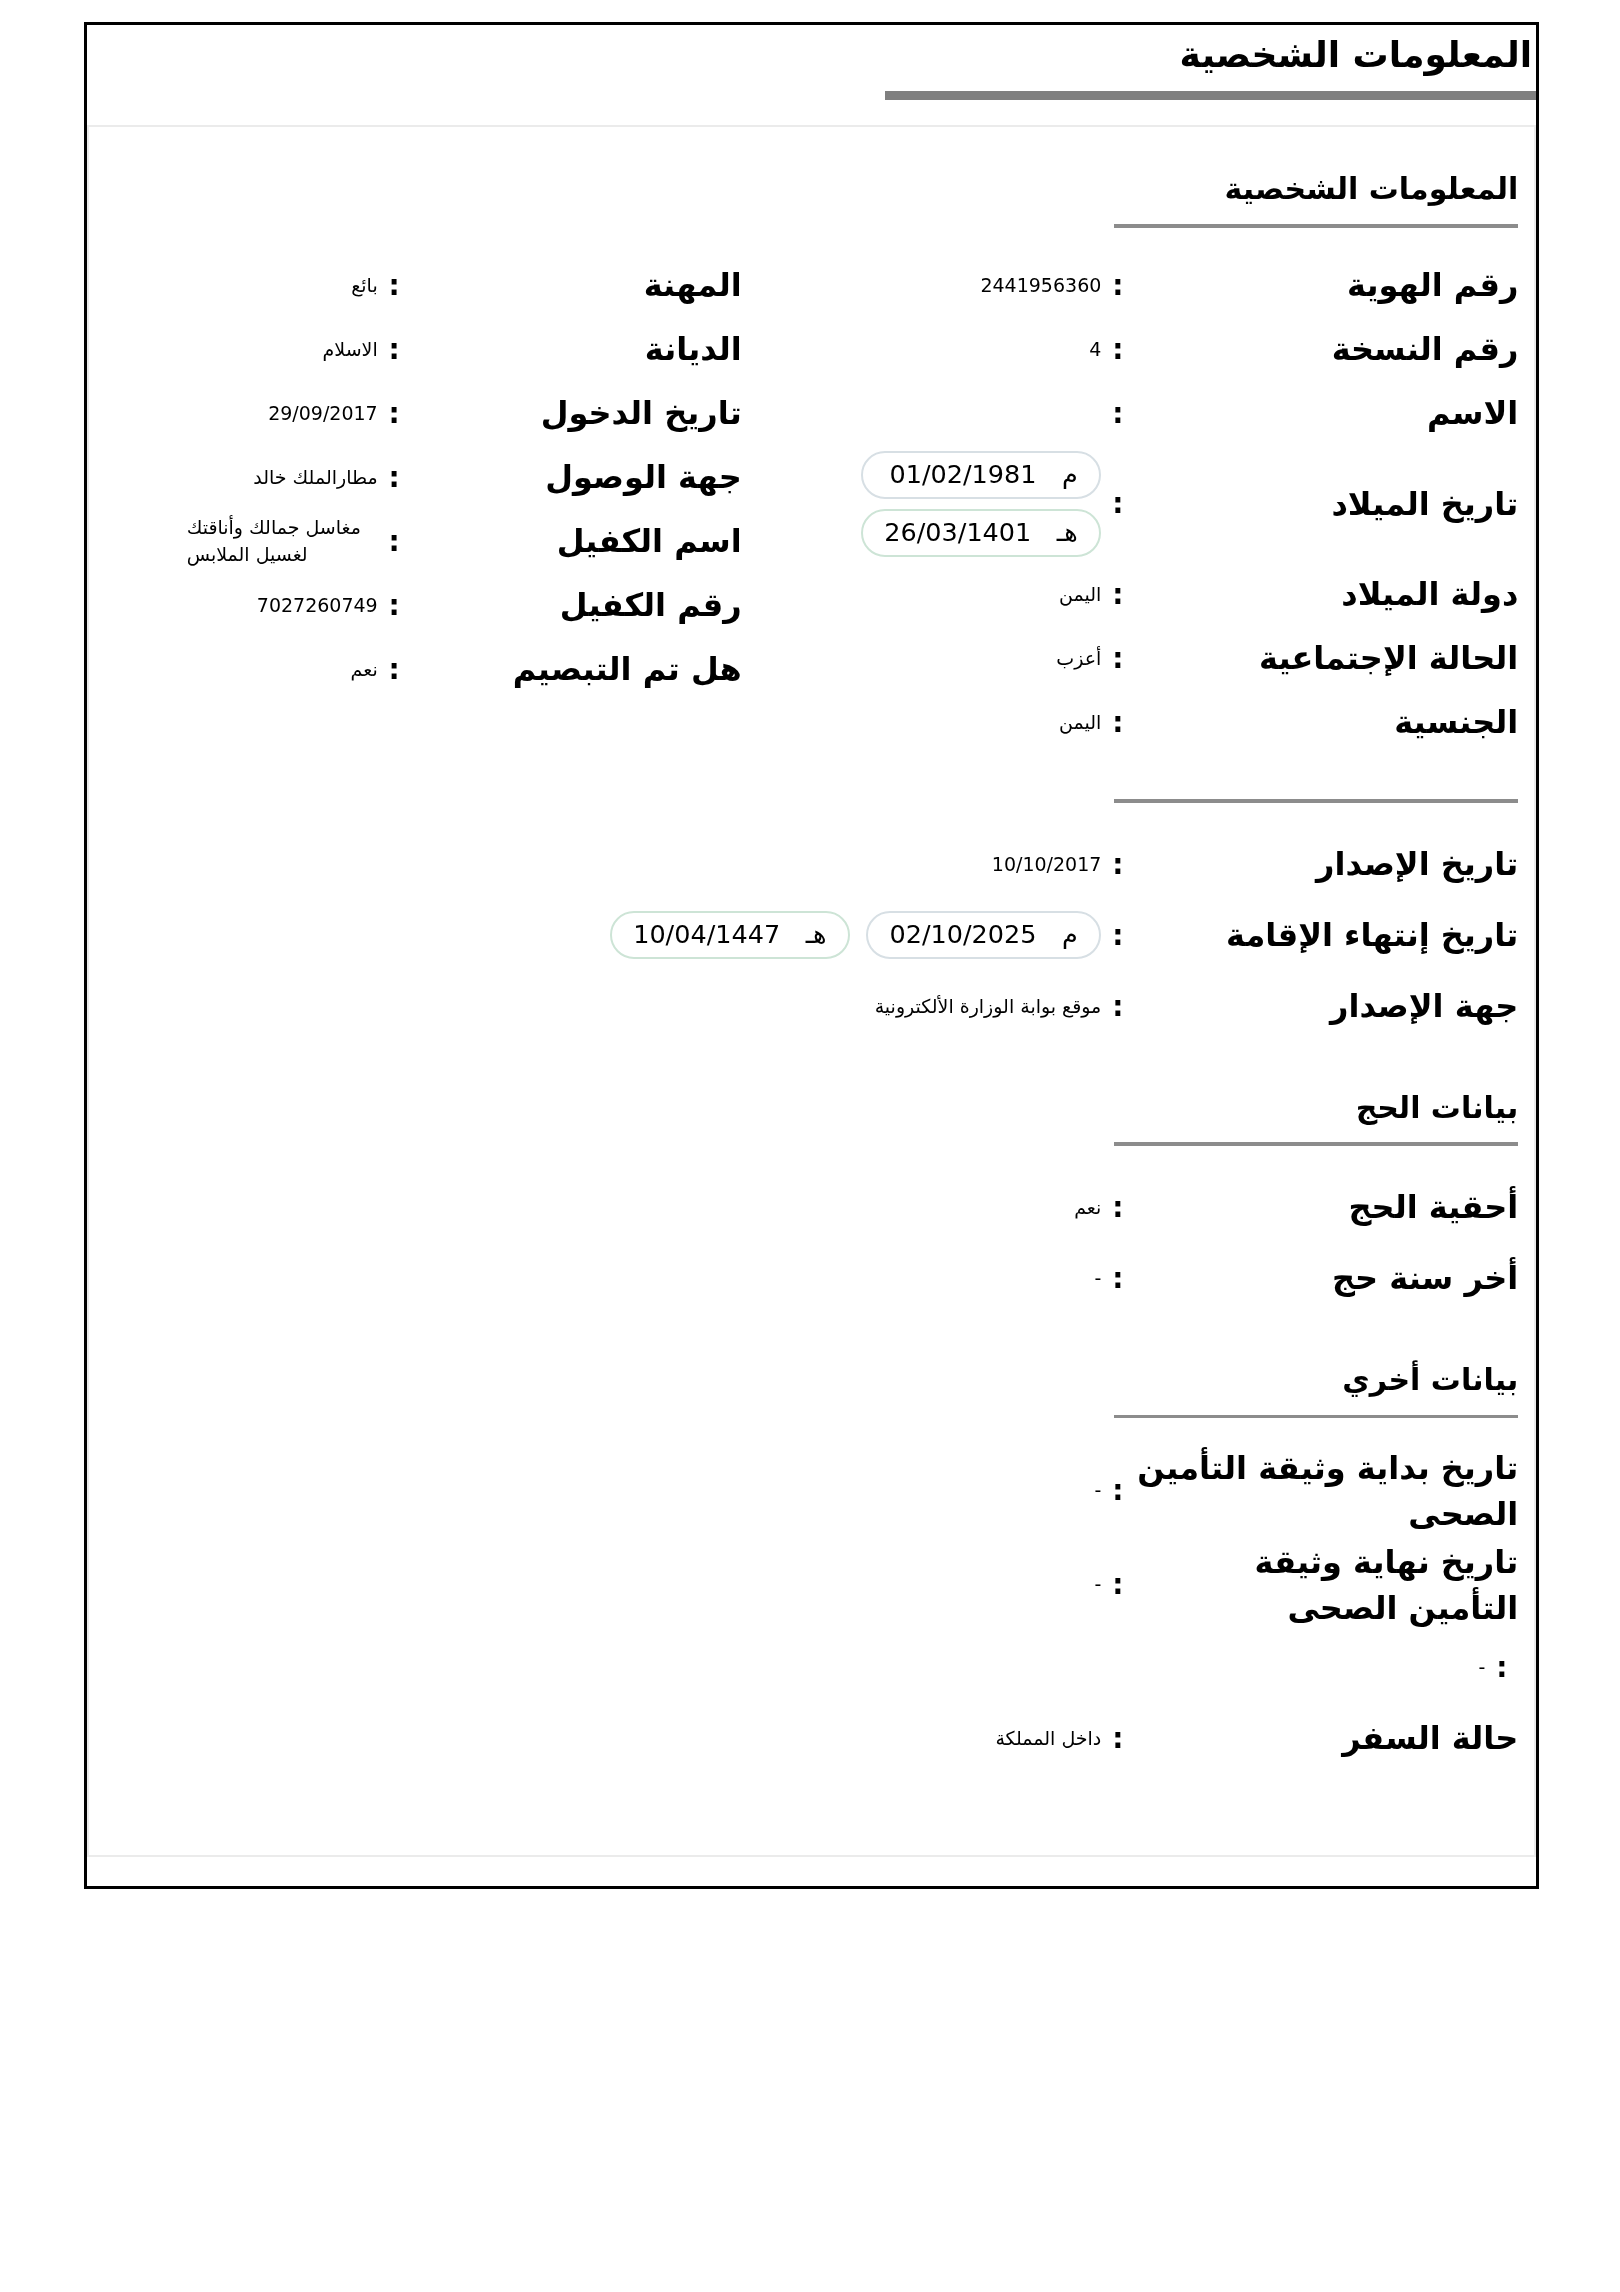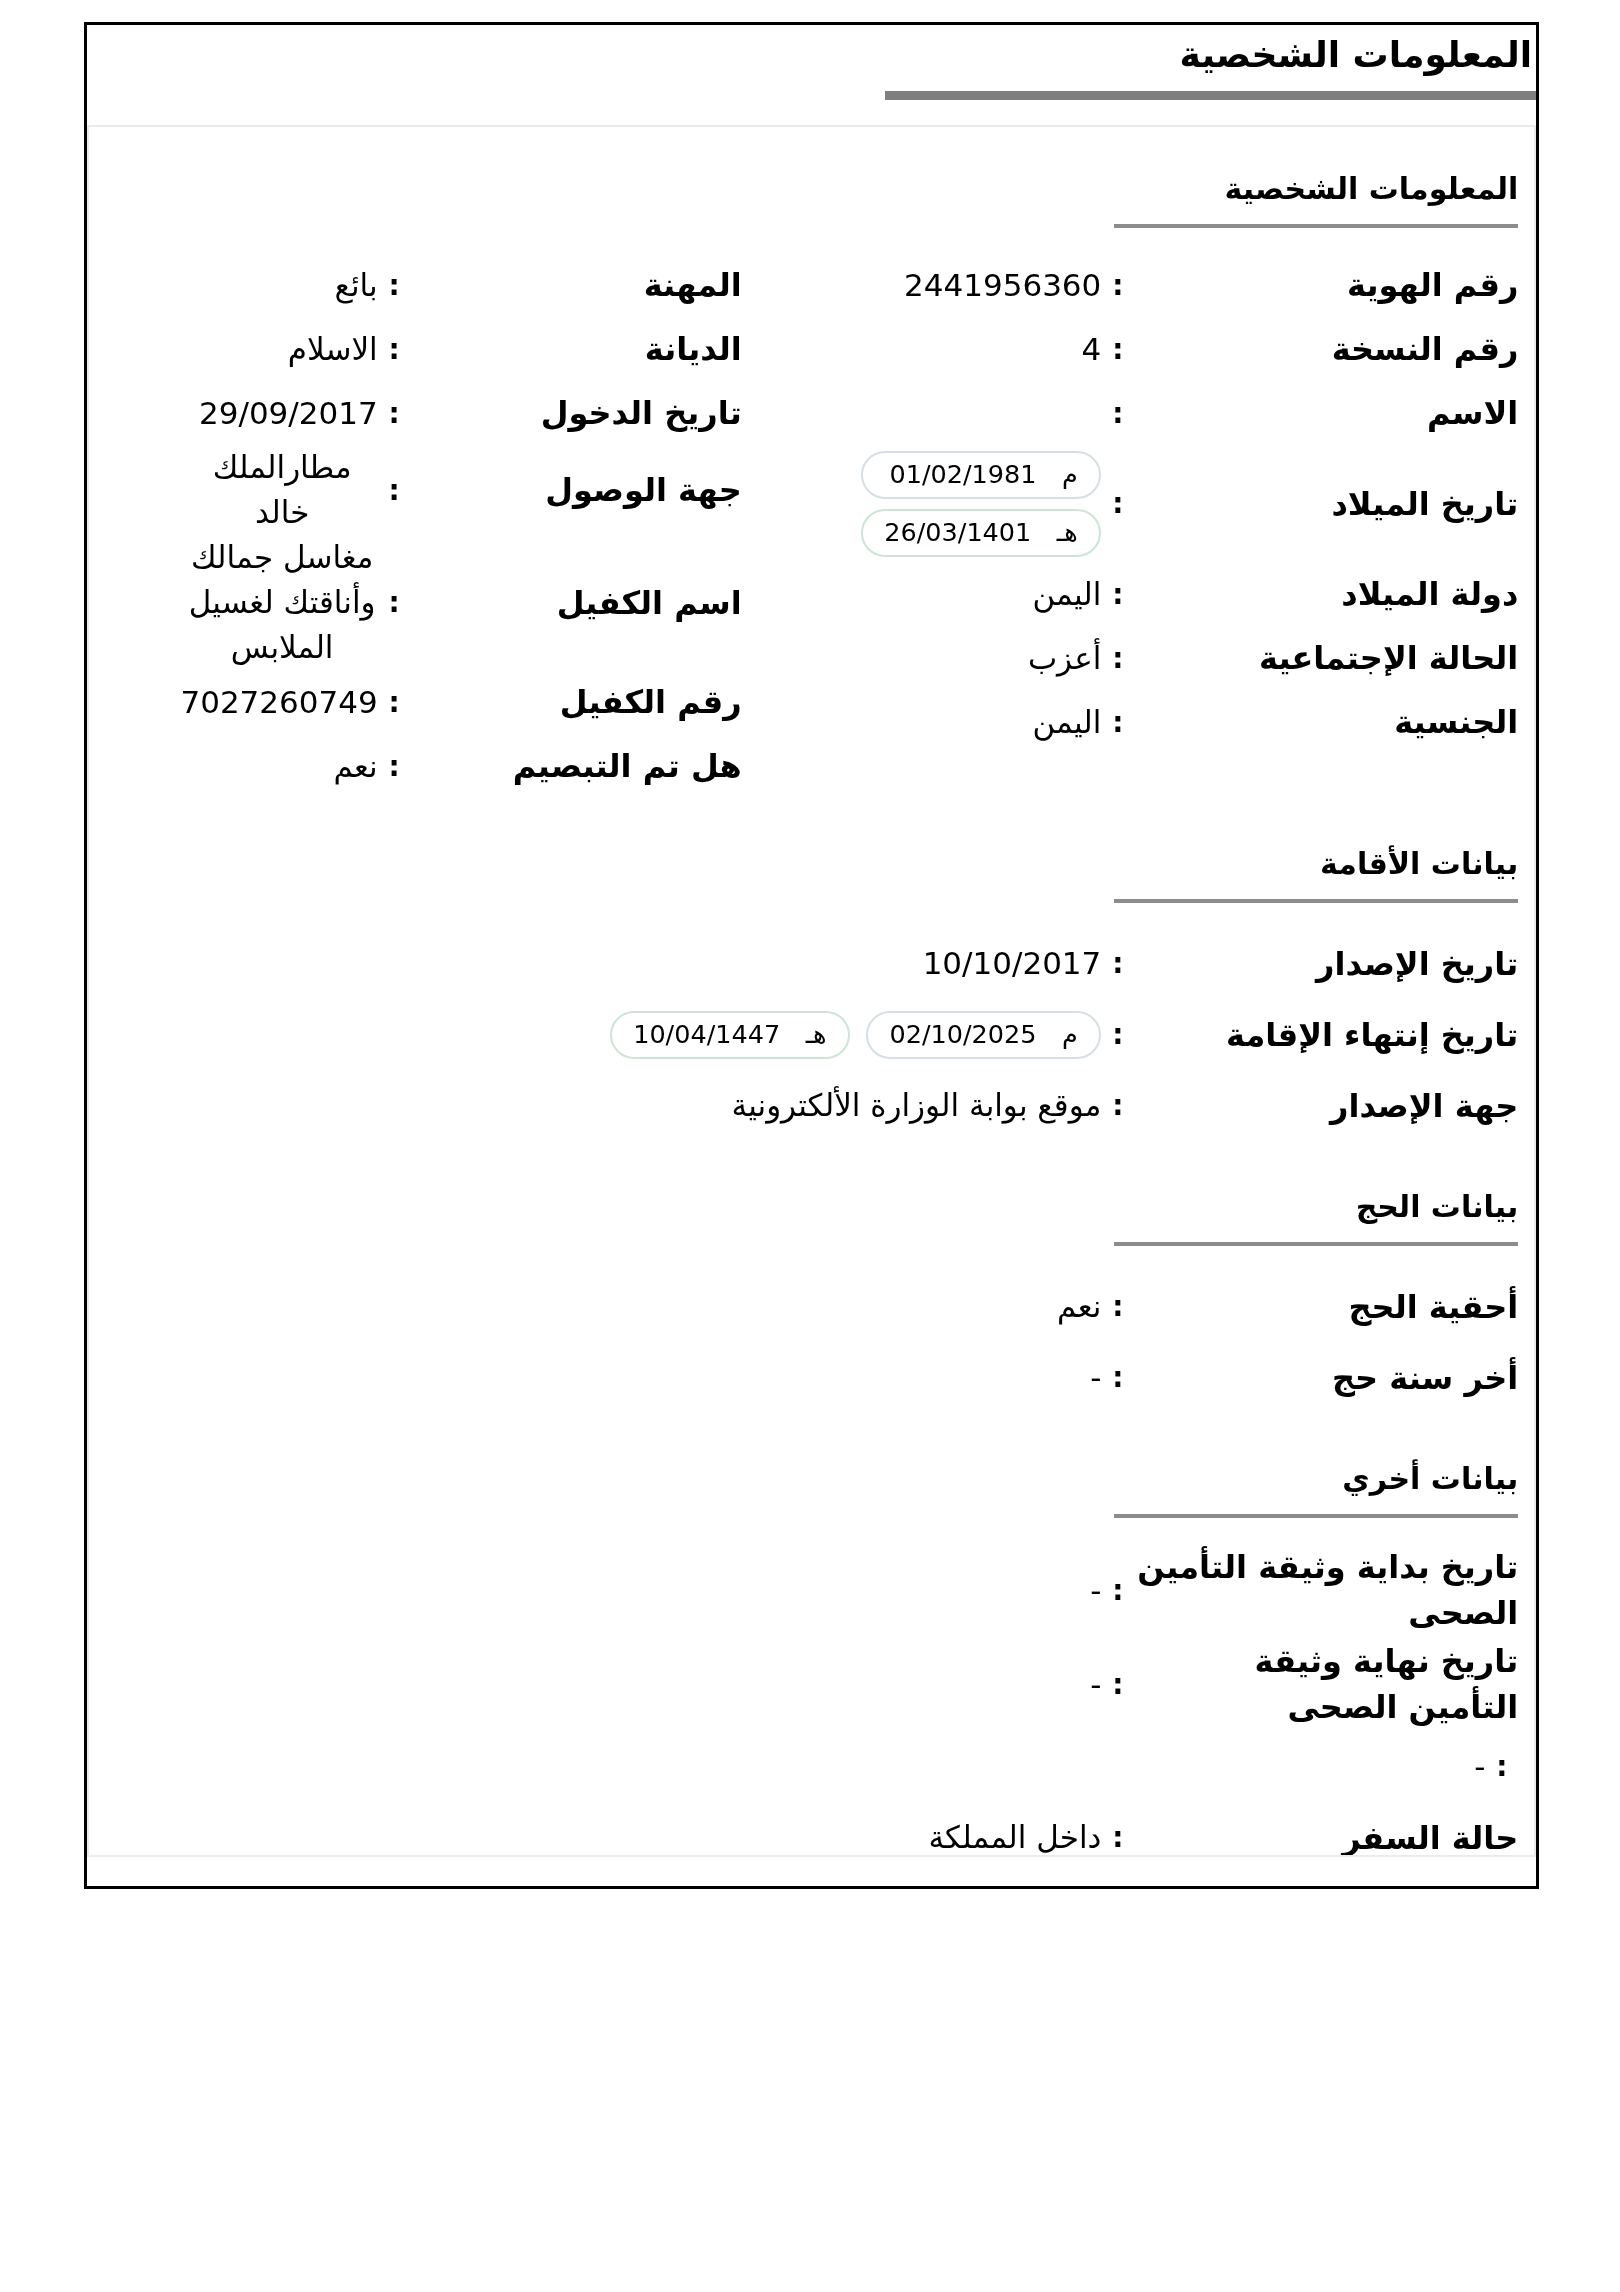--- a/index.html
+++ b/index.html
@@ -43,21 +43,21 @@
   .two-col { display: flex; justify-content: space-between; }
   .col-r { width: 632px; }
   .col-l { width: 637px; }
 
   .frow { display: flex; align-items: center; min-height: 64px; }
   .frow .lbl { font-size: 32px; font-weight: bold; line-height: 1.45; text-align: right; flex: none; }
   .col-r .lbl { width: 384px; }
   .col-l .lbl { width: 331px; }
   .wide .lbl { width: 384px; }
   .colon { flex: none; width: 33px; text-align: center; font-size: 28px; font-weight: bold; }
-  .val { font-size: 31px; line-height: 1.45; text-align: center; }
+  .val { font-size: 19px; line-height: 1.45; text-align: left; }
   .col-r .val { max-width: 201px; }
   .col-l .val { max-width: 191px; }
   .wide { min-height: 71px; }
   .tall-lbl { min-height: 94px; }
 
   .pill-col { display: flex; flex-direction: column; gap: 9.8px; padding: 5.9px 0; }
   .pill-row { display: flex; gap: 15.7px; align-items: center; }
   .pill {
     display: inline-flex; align-items: center; gap: 25.5px;
     border-radius: 39px; padding: 5.9px 21.6px 7.8px 21.6px;
@@ -165,21 +165,20 @@
               <div class="lbl">هل تم التبصيم</div>
               <div class="colon">:</div>
               <div class="val">نعم</div>
             </div>
           </div>
 
         </div>
       </div>
 
       <div class="section">
-        <div class="section-title">بيانات الأقامة</div>
         <div class="section-rule"></div>
 
         <div class="frow wide">
           <div class="lbl">تاريخ الإصدار</div>
           <div class="colon">:</div>
           <div class="val">10/10/2017</div>
         </div>
         <div class="frow wide">
           <div class="lbl">تاريخ إنتهاء الإقامة</div>
           <div class="colon">:</div>

